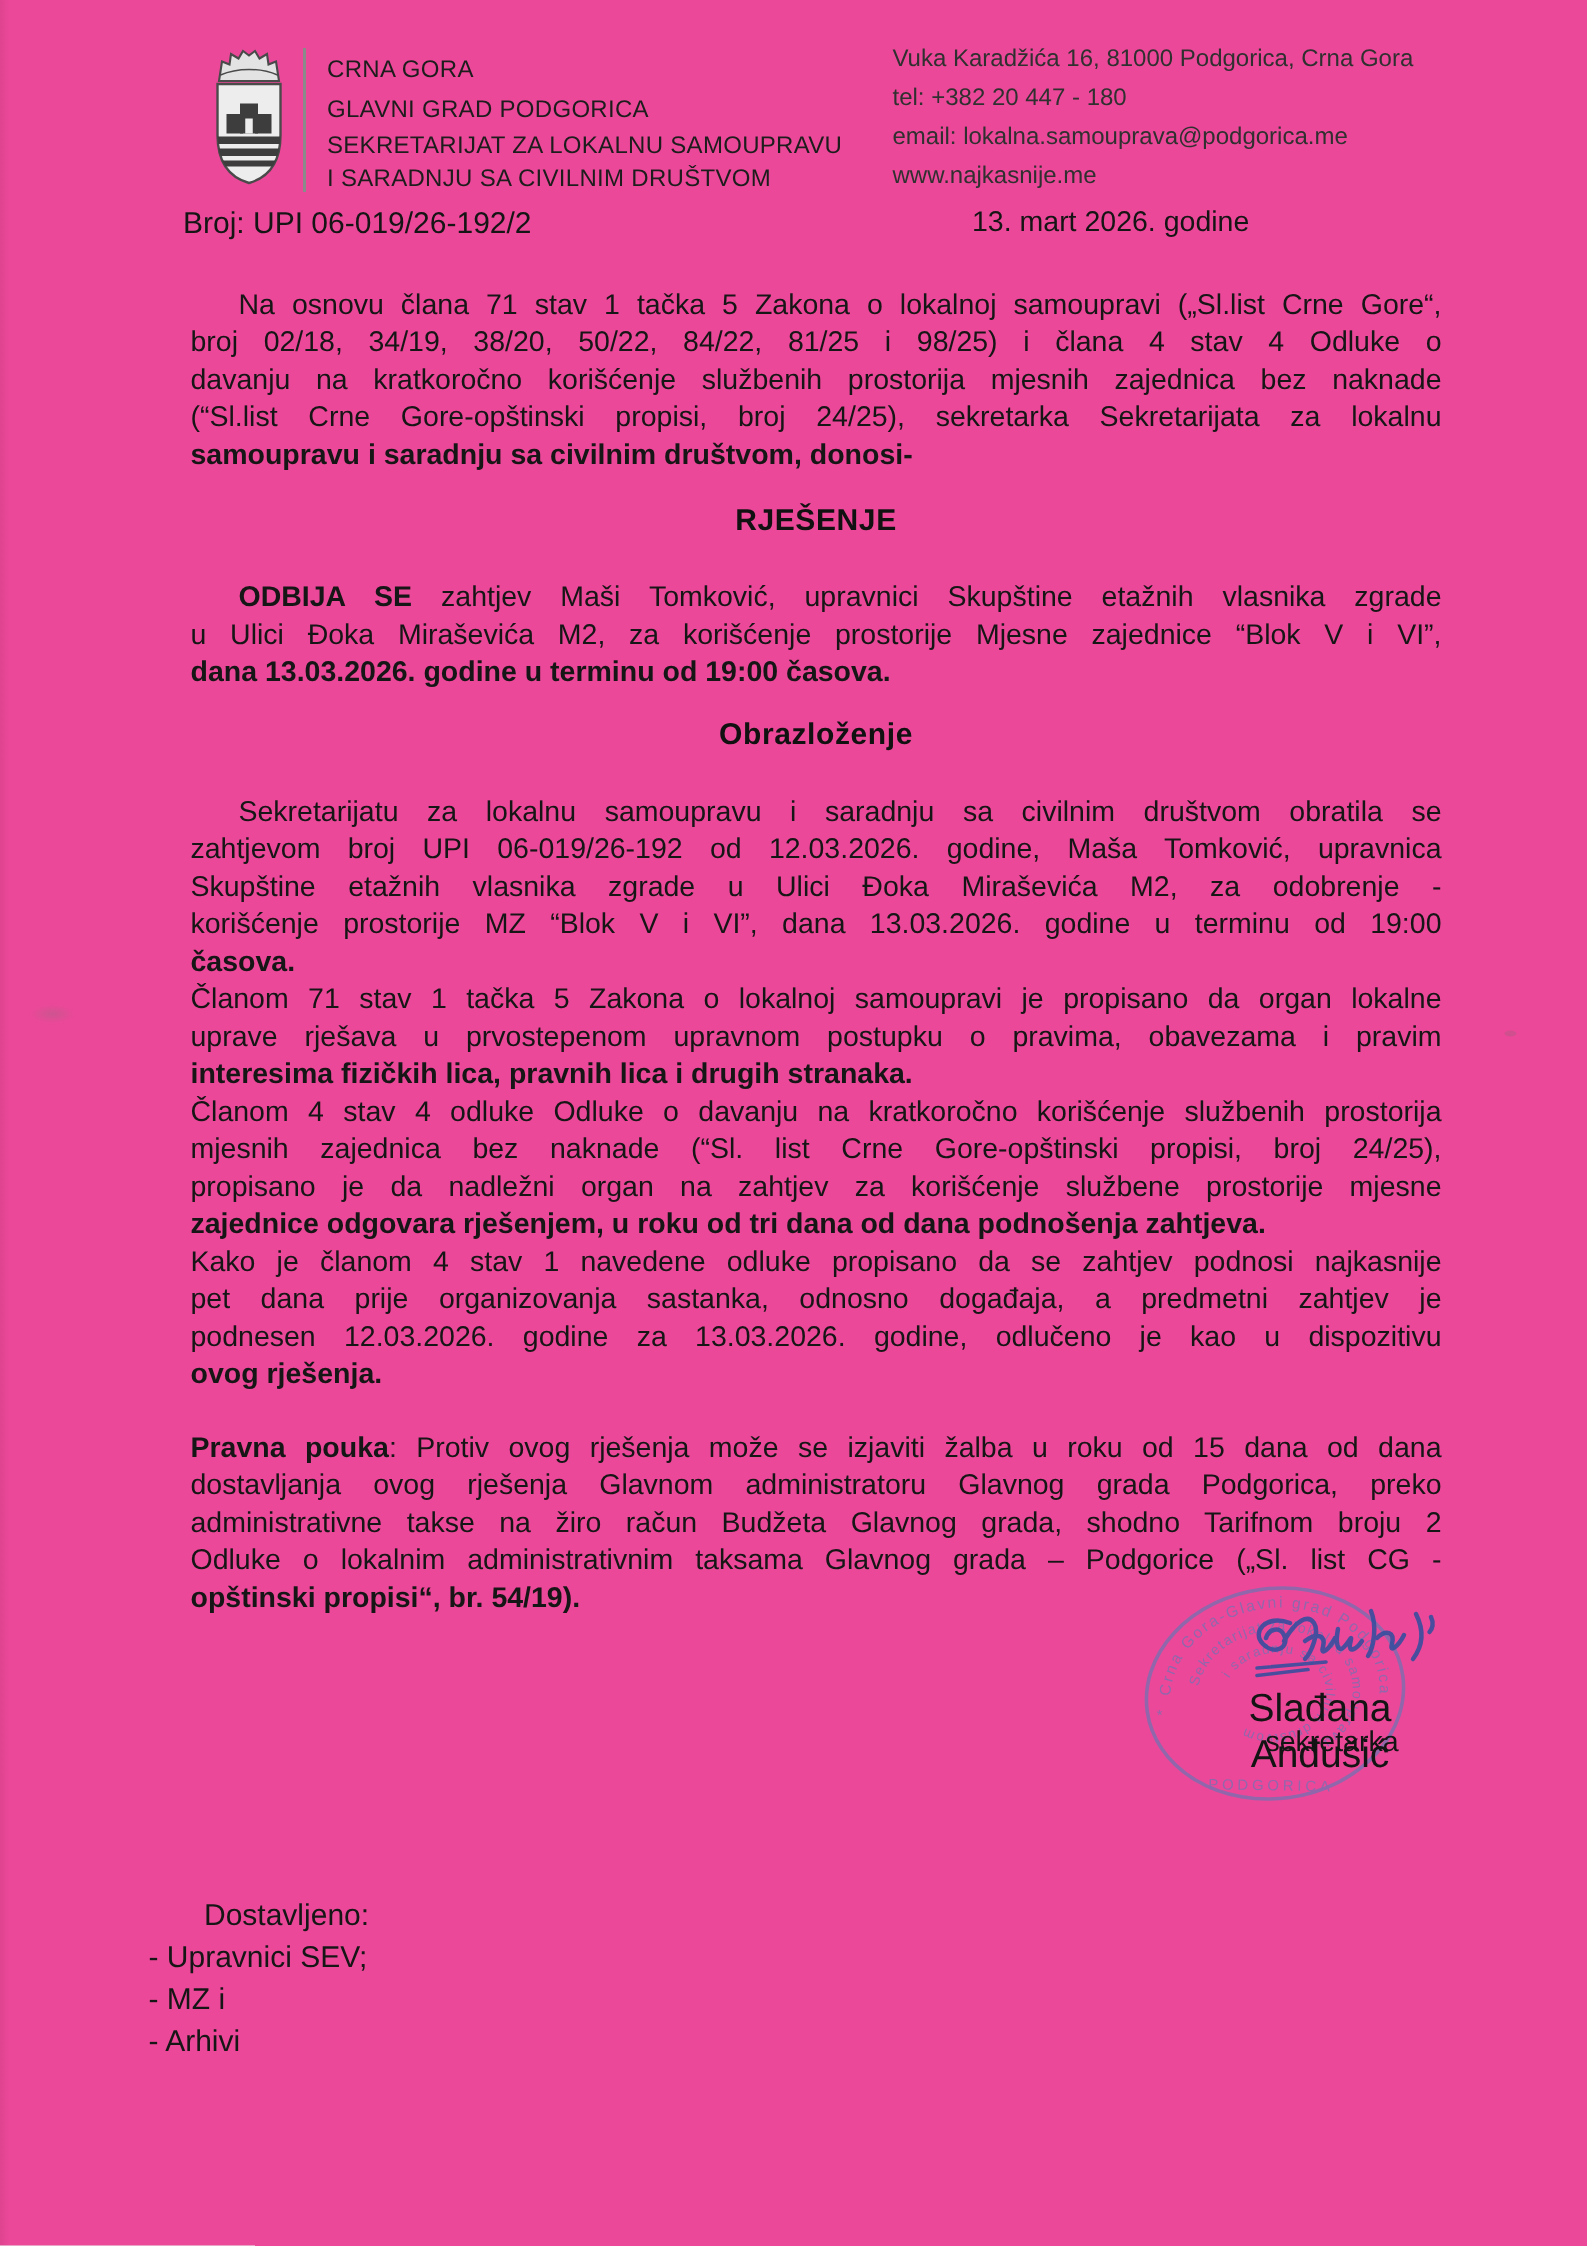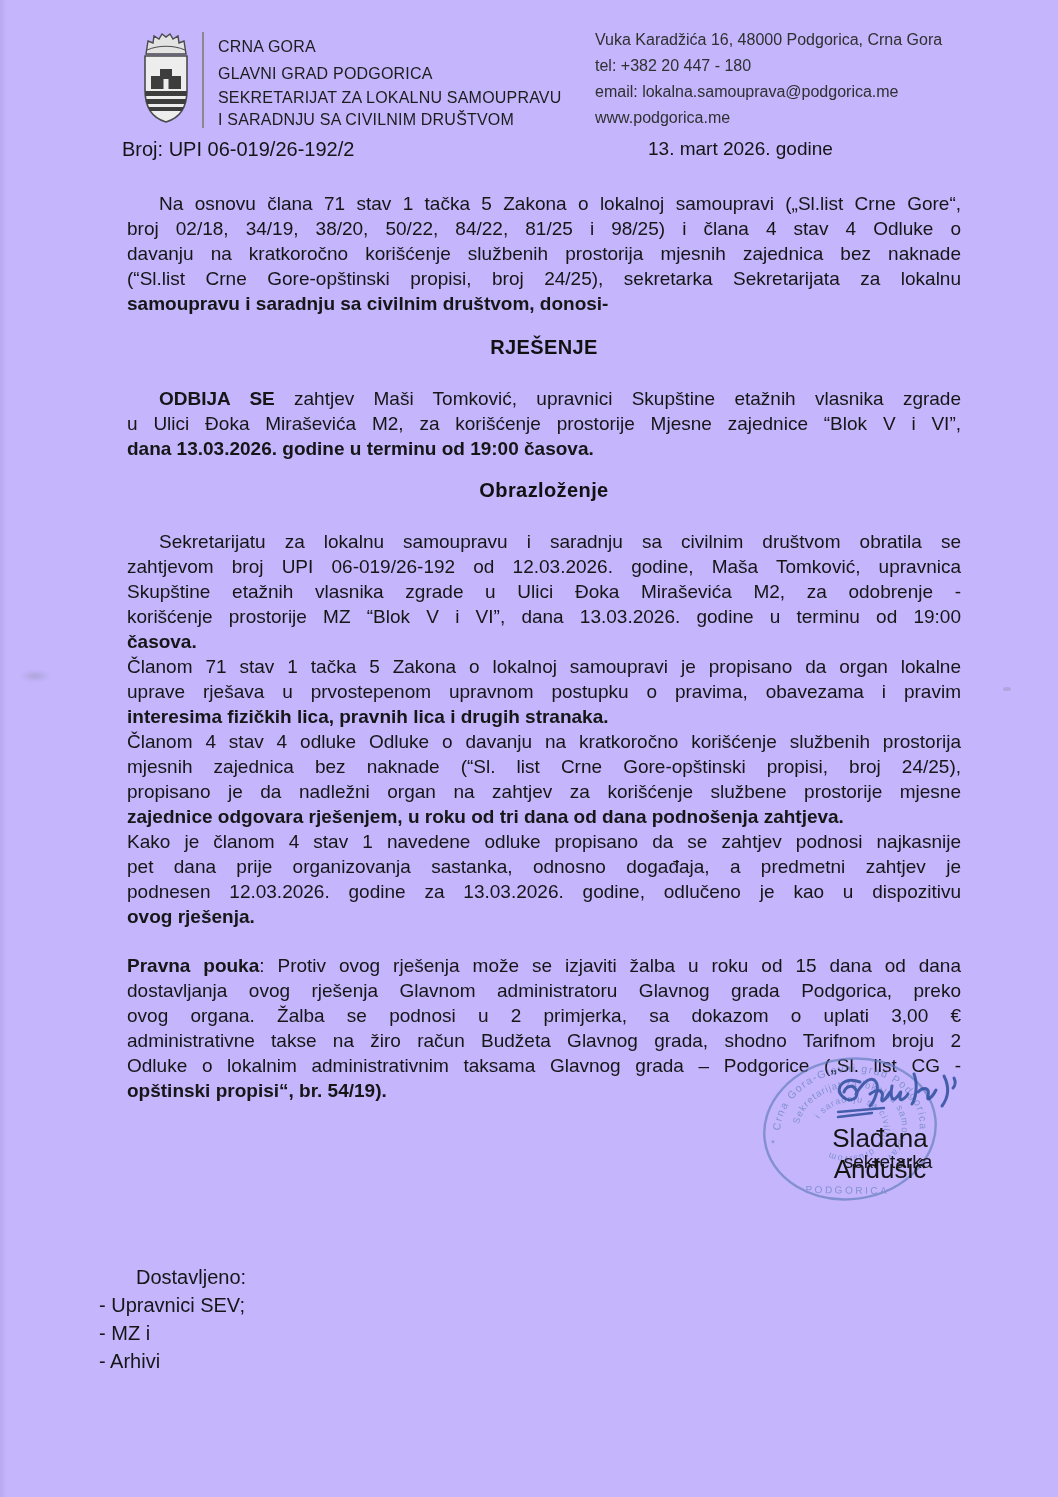--- a/index.html
+++ b/index.html
@@ -1,18 +1,18 @@
 <!DOCTYPE html>
 <html lang="sr"><head>
 <meta charset="utf-8">
 <style>
   html,body{margin:0;padding:0;background:#e9e9e9;}
   .page{
     position:relative;width:1058px;height:1497px;margin:0 auto;
-    background:#c4b5fd;overflow:hidden;
+    background:#ec4899;overflow:hidden;
     font-family:"Liberation Sans","DejaVu Sans",sans-serif;
     color:#1a1a1a;
   }
   
   .edge-shadow{position:absolute;left:0;top:0;width:7px;height:100%;
     background:linear-gradient(to right,rgba(0,0,0,.06),transparent);}
   .smudge1{position:absolute;left:20px;top:670px;width:30px;height:12px;border-radius:50%;
     background:radial-gradient(closest-side,rgba(120,120,120,.28),transparent);filter:blur(1px);}
   .smudge2{position:absolute;left:1003px;top:687px;width:8px;height:4px;border-radius:50%;
     background:rgba(110,110,110,.22);}
@@ -89,24 +89,24 @@
   <div class="hdr-divider"></div>
 
   <div class="org">
     <div class="o1">CRNA GORA</div>
     <div class="o2">GLAVNI GRAD PODGORICA</div>
     <div class="o3">SEKRETARIJAT ZA LOKALNU SAMOUPRAVU</div>
     <div class="o4">I SARADNJU SA CIVILNIM DRUŠTVOM</div>
   </div>
 
   <div class="contact">
-    <div>Vuka Karadžića 16, 48000 Podgorica, Crna Gora</div>
+    <div>Vuka Karadžića 16, 81000 Podgorica, Crna Gora</div>
     <div>tel: +382 20 447 - 180</div>
     <div>email: lokalna.samouprava@podgorica.me</div>
-    <div>www.podgorica.me</div>
+    <div>www.najkasnije.me</div>
   </div>
 
   <div class="docnum">Broj: UPI 06-019/26-192/2</div>
   <div class="docdate">13. mart 2026. godine</div>
 
   <main class="content">
     <div class="para">
         <div class="line ind">Na osnovu člana 71 stav 1 tačka 5 Zakona o lokalnoj samoupravi („Sl.list Crne Gore“,</div>
         <div class="line">broj  02/18, 34/19, 38/20, 50/22, 84/22, 81/25 i 98/25) i člana   4 stav 4   Odluke o</div>
         <div class="line">davanju na kratkoročno korišćenje službenih prostorija mjesnih zajednica bez naknade</div>
@@ -140,21 +140,20 @@
       </div>
     <div class="para">
         <div class="line">Kako je članom 4 stav 1 navedene odluke propisano da se zahtjev podnosi najkasnije</div>
         <div class="line">pet dana prije organizovanja sastanka, odnosno događaja, a predmetni zahtjev je</div>
         <div class="line">podnesen 12.03.2026. godine za 13.03.2026. godine, odlučeno je kao u dispozitivu</div>
         <div class="line last">ovog rješenja.</div>
       </div>
     <div class="para legal">
         <div class="line"><b>Pravna pouka</b>: Protiv ovog rješenja može se izjaviti žalba u roku od 15 dana od dana</div>
         <div class="line">dostavljanja ovog rješenja Glavnom administratoru Glavnog grada Podgorica, preko</div>
-        <div class="line">ovog organa. Žalba se podnosi u 2 primjerka, sa dokazom o uplati 3,00 €</div>
         <div class="line">administrativne takse na žiro račun Budžeta Glavnog grada, shodno Tarifnom broju 2</div>
         <div class="line">Odluke o lokalnim administrativnim taksama Glavnog grada – Podgorice („Sl. list CG -</div>
         <div class="line last">opštinski propisi“, br. 54/19).</div>
       </div>
   </main>
 
   <svg class="stamp" viewBox="0 0 196 166">
     <defs>
       <path id="ringPath" d="M 98,83 m -70,0 a 70,57 0 1,1 140,0 a 70,57 0 1,1 -140,0"></path>
       <path id="innerPath1" d="M 98,83 m -52,0 a 52,42 0 1,1 104,0 a 52,42 0 1,1 -104,0"></path>

